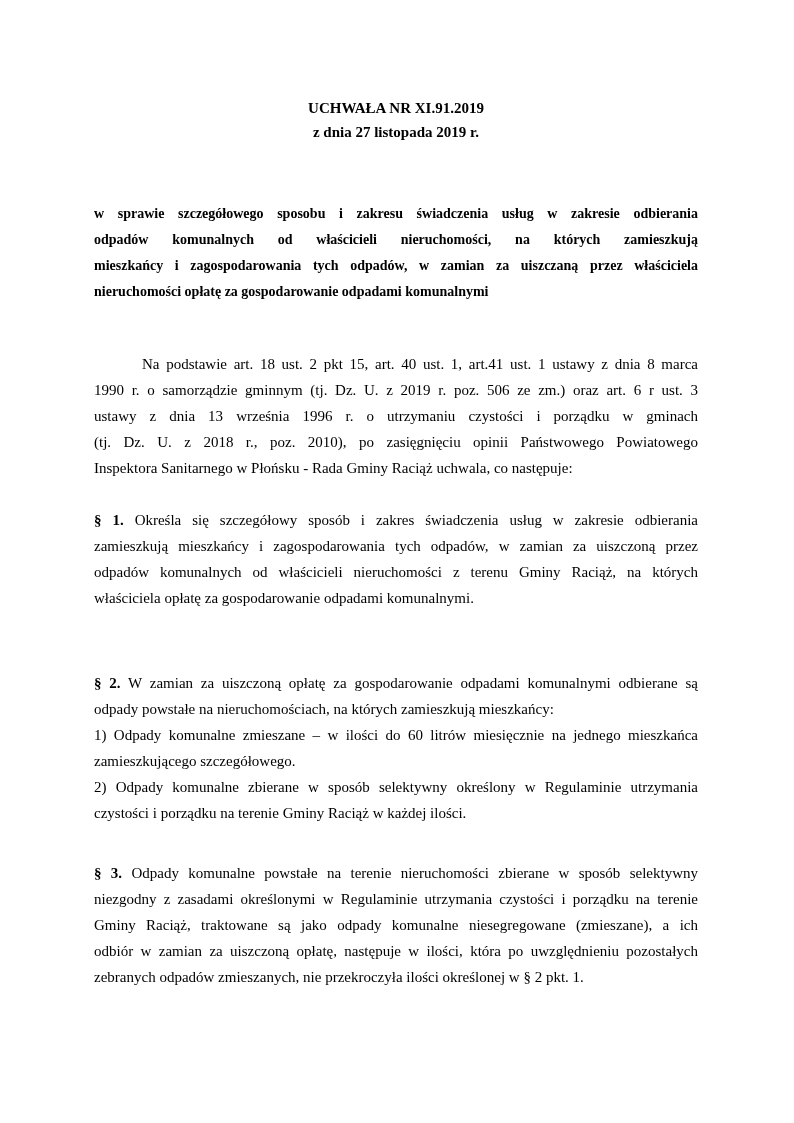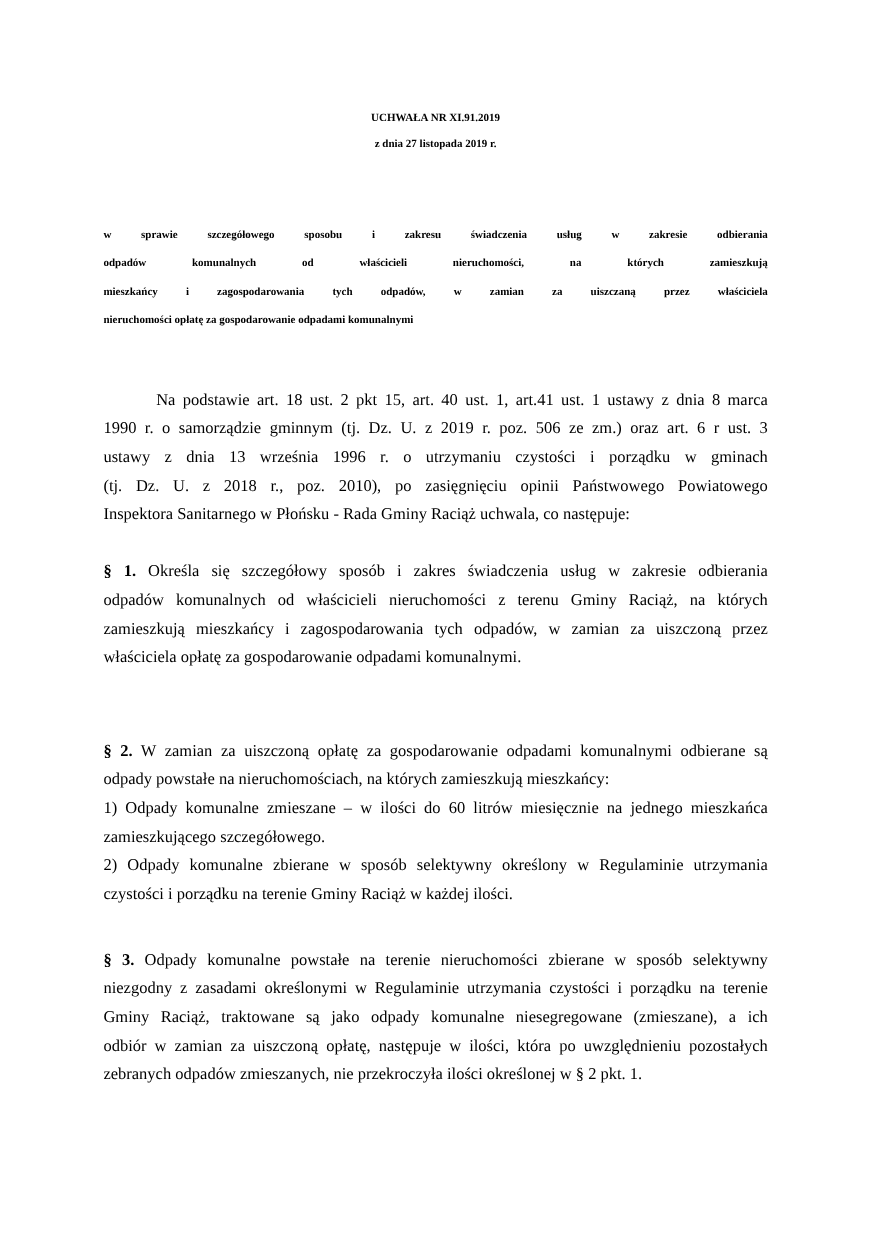--- a/index.html
+++ b/index.html
@@ -1,22 +1,22 @@
 <!DOCTYPE html>
 <html><head>
 <meta charset="utf-8">
 <style>
   html, body { margin: 0; padding: 0; background: #ffffff; }
   body { width: 794px; height: 1123px; position: relative; overflow: hidden;
          font-family: "Liberation Serif", serif; color: #000; }
   .page { position: absolute; left: 94px; top: 0; width: 604px; }
   .header { position: absolute; top: 96px; left: 0; width: 604px; text-align: center;
-            font-weight: bold; font-size: 10px; line-height: 24px; }
+            font-weight: bold; font-size: 15px; line-height: 24px; }
   .subject { position: absolute; top: 201px; left: 0; width: 604px; font-weight: bold;
-             font-size: 10px; line-height: 26px; text-align: justify; }
+             font-size: 14px; line-height: 26px; text-align: justify; }
   .para { position: absolute; left: 0; width: 604px; font-size: 15px; line-height: 26px;
           text-align: justify; }
   .p-intro { top: 351px; }
   .p1 { top: 507px; }
   .p2 { top: 646px; margin-top: 24px; }
   .p3 { top: 860px; }
   .sec { font-weight: bold; }
   .line { display: block; }
   .jline { display: block; text-align: justify; text-align-last: justify; }
   .lline { display: block; text-align: left; }
@@ -41,22 +41,22 @@
   <div class="para p-intro">
     <span class="jline" style="padding-left:48px">Na podstawie art. 18 ust. 2 pkt 15, art. 40 ust. 1, art.41 ust. 1 ustawy z dnia 8 marca</span>
     <span class="jline">1990 r. o samorządzie gminnym (tj. Dz. U. z 2019 r. poz. 506 ze zm.) oraz art. 6 r ust. 3</span>
     <span class="jline">ustawy z dnia 13 września 1996 r. o utrzymaniu czystości i porządku w gminach</span>
     <span class="jline">(tj. Dz. U. z 2018 r., poz. 2010), po zasięgnięciu opinii Państwowego Powiatowego</span>
     <span class="lline">Inspektora Sanitarnego w Płońsku - Rada Gminy Raciąż uchwala, co następuje:</span>
   </div>
 
   <div class="para p1">
     <span class="jline"><span class="sec">§ 1.</span><span> Określa się szczegółowy sposób i zakres świadczenia usług w zakresie odbierania</span></span>
+    <span class="jline">zamieszkują mieszkańcy i zagospodarowania tych odpadów, w zamian za uiszczoną przez</span>
     <span class="jline">odpadów komunalnych od właścicieli nieruchomości z terenu Gminy Raciąż, na których</span>
-    <span class="jline">zamieszkują mieszkańcy i zagospodarowania tych odpadów, w zamian za uiszczoną przez</span>
     <span class="lline">właściciela opłatę za gospodarowanie odpadami komunalnymi.</span>
   </div>
 
   <div class="para p2">
     <span class="jline"><span class="sec">§ 2.</span><span> W zamian za uiszczoną opłatę za gospodarowanie odpadami komunalnymi odbierane są</span></span>
     <span class="lline">odpady powstałe na nieruchomościach, na których zamieszkują mieszkańcy:</span>
     <span class="jline">1) Odpady komunalne zmieszane – w ilości do 60 litrów miesięcznie na jednego mieszkańca</span>
     <span class="lline">zamieszkującego szczegółowego.</span>
     <span class="jline">2) Odpady komunalne zbierane w sposób selektywny określony w Regulaminie utrzymania</span>
     <span class="lline">czystości i porządku na terenie Gminy Raciąż w każdej ilości.</span>

